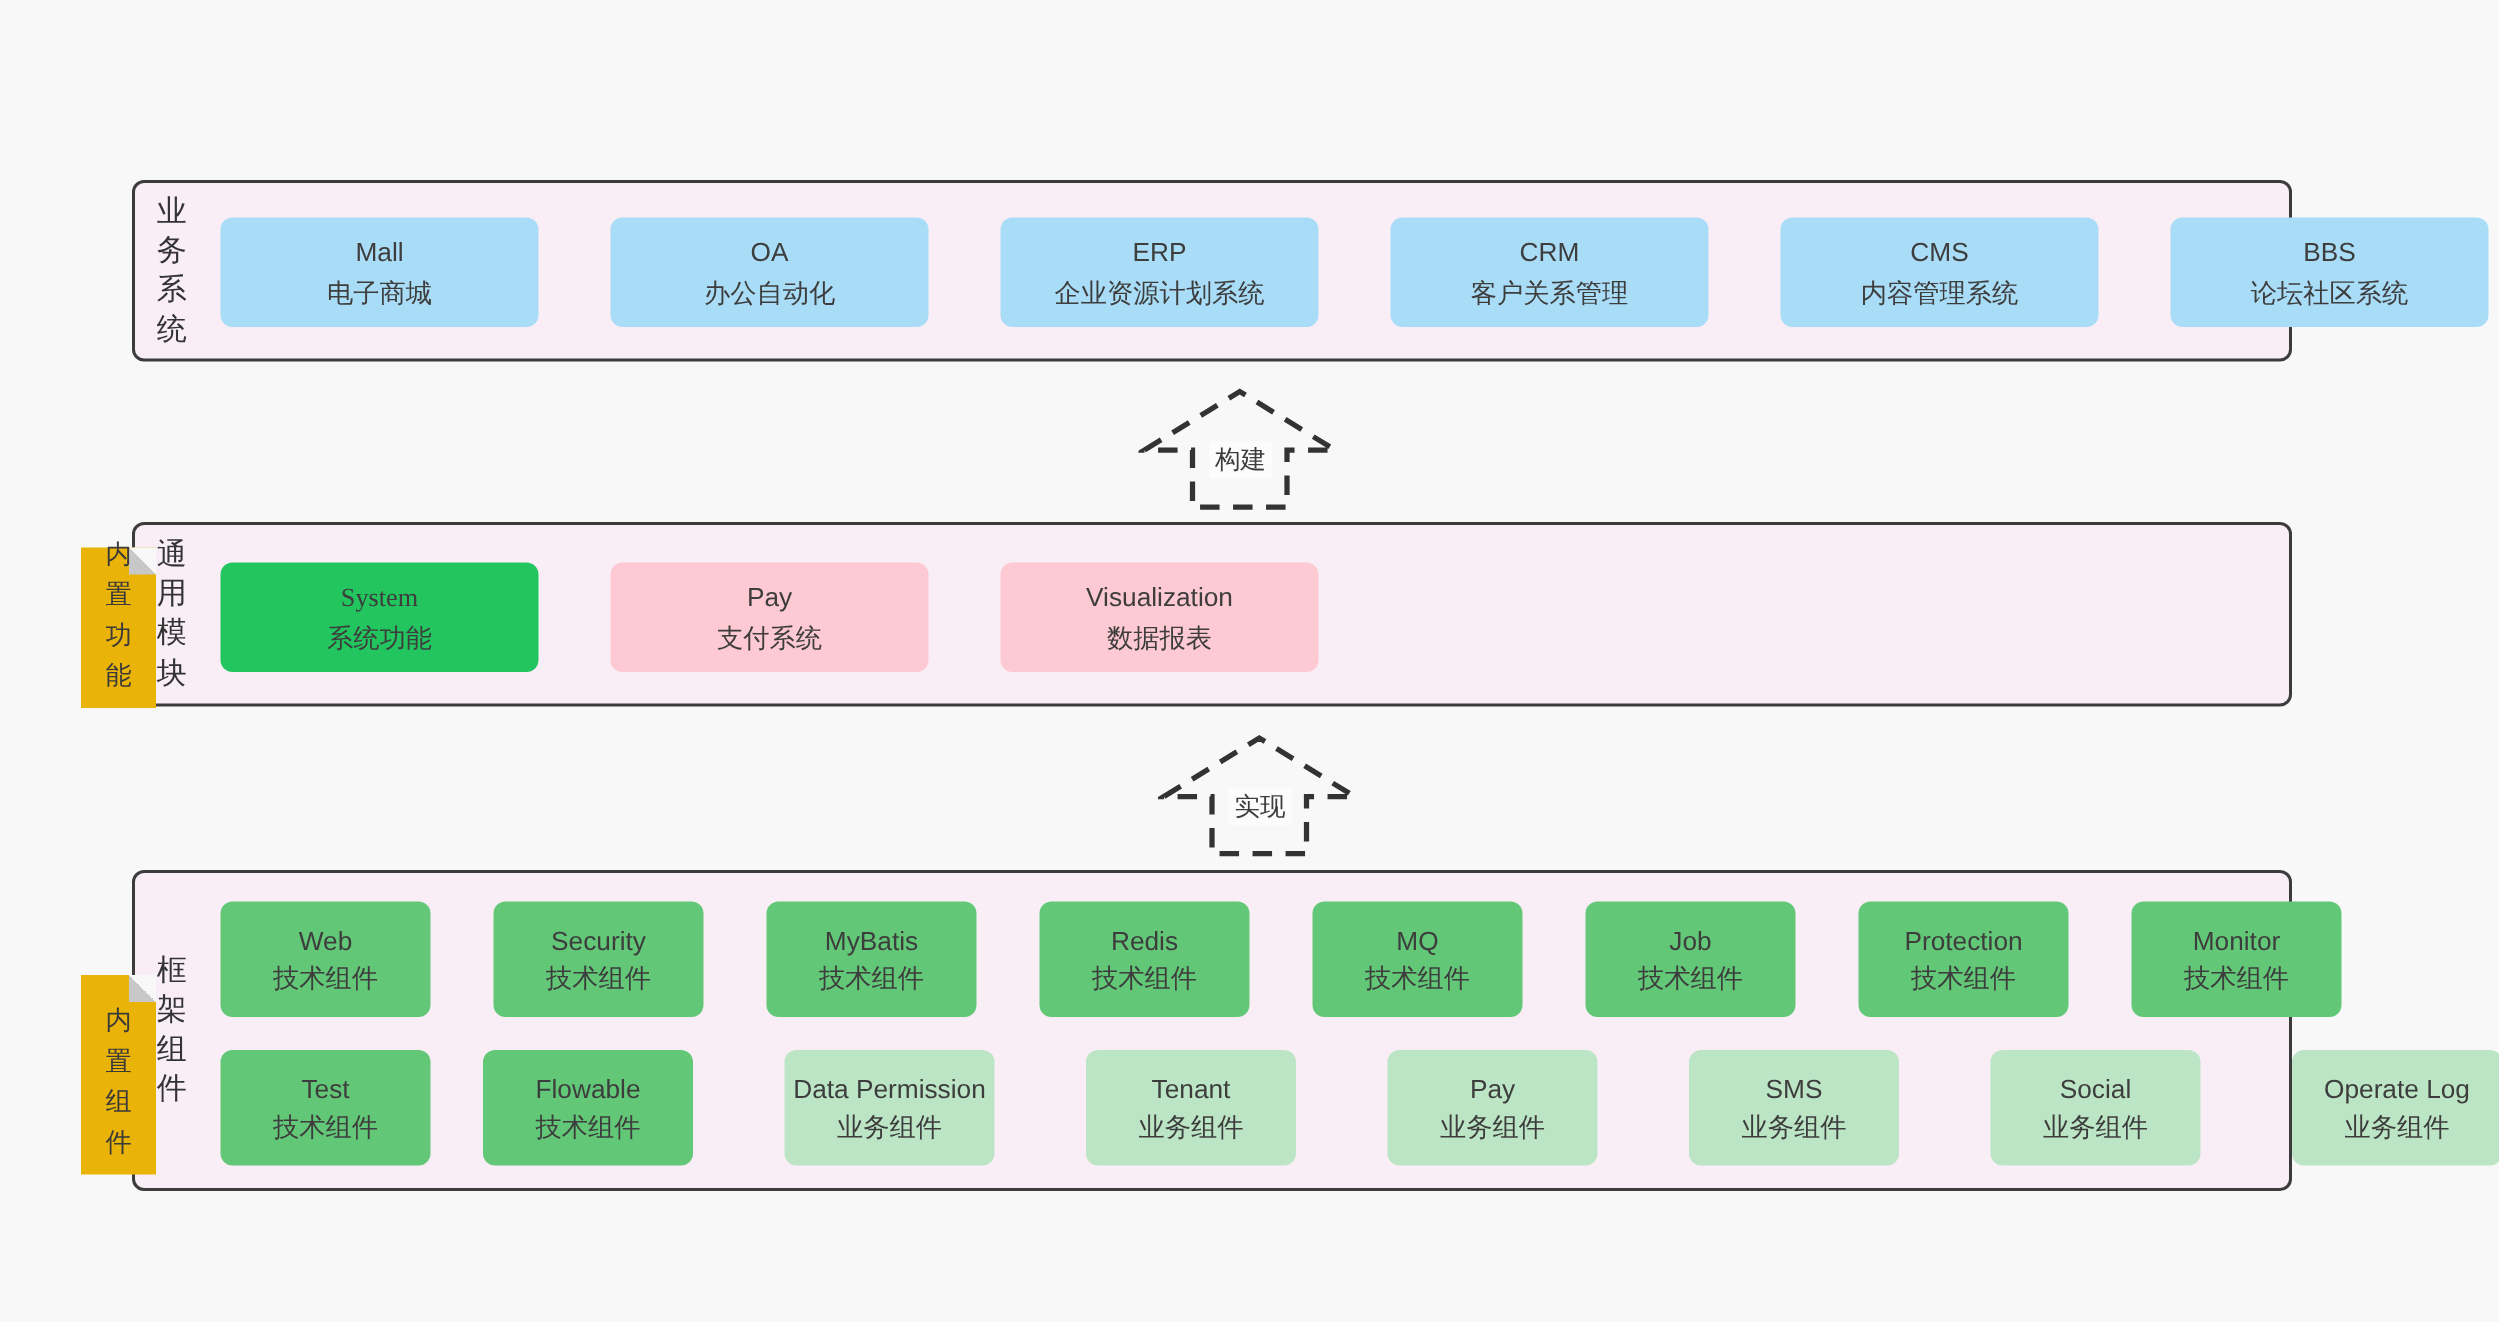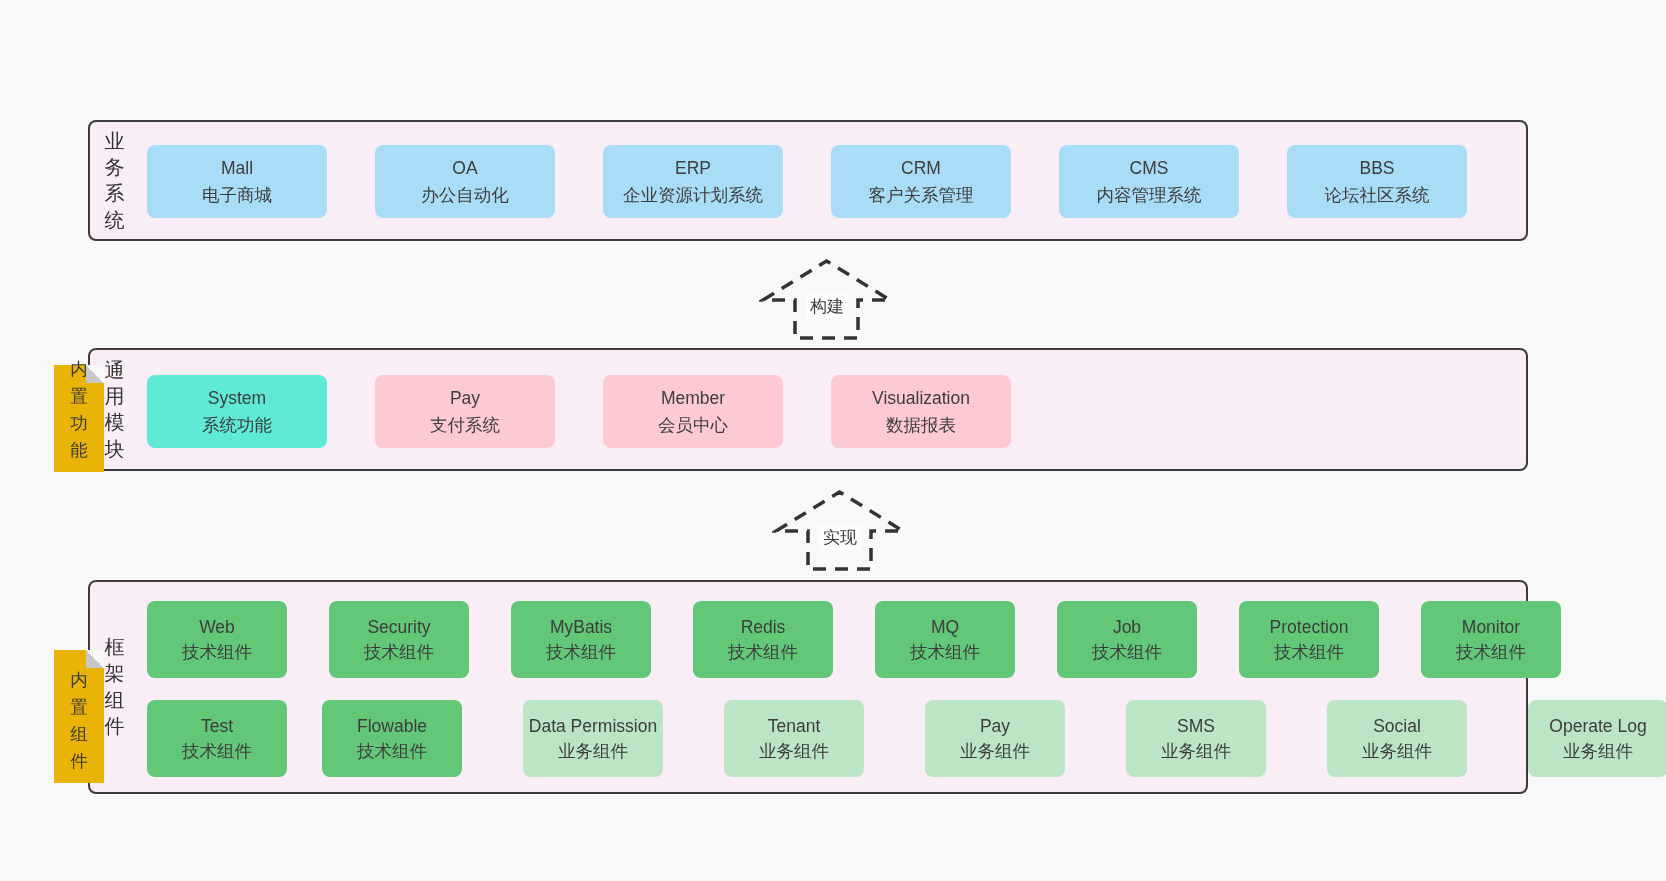--- a/index.html
+++ b/index.html
@@ -24,27 +24,27 @@
   }
   .box-row{
     position:absolute;left:57px;display:flex;gap:48px;
   }
   .layer1 .box-row{top:23px;}
   .layer2 .box-row{top:25px;}
   .layer3 .box-row.r1{top:19px;gap:42px;}
   .layer3 .box-row.r2{top:118px;}
   .layer3 .box-row{gap:35px;}
   .box{
-    width:180px;height:73px;border-radius:8px;
+    width:212px;height:73px;border-radius:8px;
     display:flex;flex-direction:column;align-items:center;justify-content:center;
     text-align:center;font-size:17.5px;line-height:1.5;color:#3d3d3d;
   }
   .layer3 .box{width:140px;height:77px;line-height:1.4;}
   .blue{background:#a9dcf7;}
-  .red{background:#5eead4;}
+  .red{background:#22c55e;font-family:Liberation Serif, serif;}
   .pink{background:#fdc9d3;}
   .green{background:#62c877;}
   .lgreen{background:#bce5c5;margin-left:26px;}
   .sticky{
     position:absolute;width:50px;background:#eab308;z-index:3;margin-left:16px;
   }
   .sticky1{left:38px;top:365px;height:107px;}
   .sticky2{left:38px;top:650px;height:133px;text-decoration:underline;}
   .sticky .fold{
     position:absolute;top:0;right:0;width:18px;height:18px;
@@ -104,24 +104,20 @@
   <div class="box-row">
     <div class="box red">
       <div>System</div>
       <div>系统功能</div>
     </div>
     <div class="box pink">
       <div>Pay</div>
       <div>支付系统</div>
     </div>
     <div class="box pink">
-      <div>Member</div>
-      <div>会员中心</div>
-    </div>
-    <div class="box pink">
       <div>Visualization</div>
       <div>数据报表</div>
     </div>
   </div>
 </section>
 
 <div class="sticky sticky1">
   <div class="fold"></div>
   <div class="stext">内置功能</div>
 </div>

